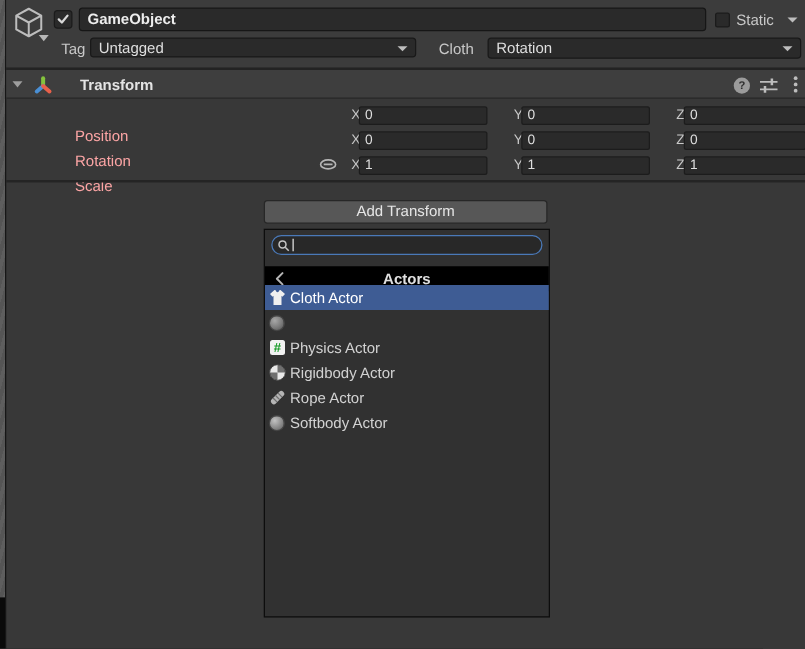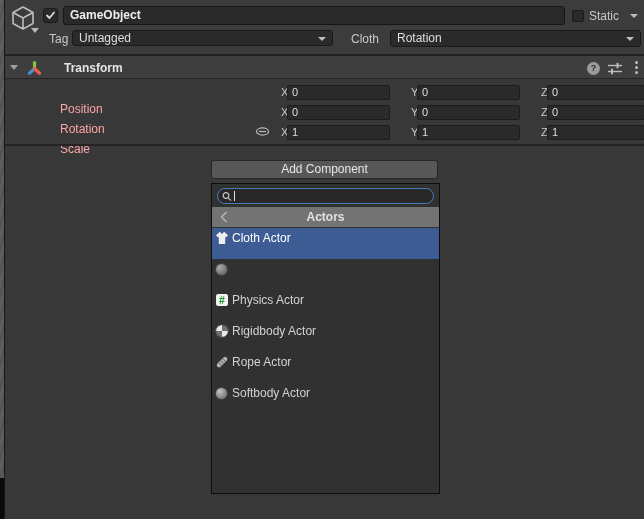--- a/index.html
+++ b/index.html
@@ -68,25 +68,25 @@
   
   .add-btn{left:211px;top:160px;width:227px;height:19px;background:#575757;border:1px solid #272727;
     border-radius:3px;box-sizing:border-box;text-align:center;line-height:17px;color:#e6e6e6;}
   .popup{left:211px;top:183px;width:229px;height:311px;background:#313131;border:1px solid #0d0d0d;box-sizing:border-box;}
   .searchbox{position:absolute;left:5px;top:4px;width:217px;height:16px;background:#282828;
     border:1px solid #4a79b8;border-radius:8px;box-sizing:border-box;}
   .searchbox svg{position:absolute;left:4px;top:2px;}
   .searchbox input{position:absolute;left:17px;top:0;width:190px;height:12px;background:transparent;
     border:none;outline:none;color:#e0e0e0;font-family:"Liberation Sans",sans-serif;font-size:11px;padding:0;}
   .caret{position:absolute;left:16px;top:2px;width:1px;height:10px;background:#e2e2e2;}
-  .cat-header{position:absolute;left:0;top:23px;width:100%;height:20px;background:#737373;}
+  .cat-header{position:absolute;left:0;top:29px;width:100%;height:20px;background:#000000;}
   .cat-title{position:absolute;width:100%;text-align:center;top:3px;font-weight:bold;color:#e0e0e0;}
   .back-chevron{position:absolute;left:8px;top:4px;}
   .item-list{position:absolute;left:0;top:44px;width:100%;}
-  .item{position:relative;height:31px;line-height:20px;color:#d2d2d2;}
+  .item{position:relative;height:20px;line-height:20px;color:#d2d2d2;}
   .item.selected{background:#3e5c94;color:#ffffff;}
   .item .ic{position:absolute;left:3px;top:3px;width:14px;height:14px;}
   .item .lbl{position:absolute;left:20px;top:0;}
   .sphere{width:13px;height:13px;border-radius:50%;box-sizing:border-box;border:1px solid #454545;
     background:radial-gradient(circle at 35% 32%,#c2c2c2,#8b8b8b 55%,#646464 95%);}
   .sphere.dark{background:radial-gradient(circle at 35% 32%,#a8a8a8,#7b7b7b 55%,#565656 95%);}
 </style>
 </head>
 <body>
 
@@ -186,21 +186,21 @@
     <span class="axis-label ax-x">X</span>
     <span class="vfield vf-x">1</span>
     <span class="axis-label ax-y">Y</span>
     <span class="vfield vf-y">1</span>
     <span class="axis-label ax-z">Z</span>
     <span class="vfield vf-z">1</span>
   </div>
 
   <div class="abs" style="left:5px;top:144px;right:0;height:2px;background:#242424;"></div>
 
-  <div class="abs add-btn">Add Component</div>
+  <div class="abs add-btn">Add Transform</div>
 
   <div class="abs popup">
 
     <div class="searchbox">
       <svg width="10" height="11" viewBox="0 0 10 11">
         <circle cx="4" cy="4.5" r="2.8" fill="none" stroke="#c6c6c6" stroke-width="1.2"></circle>
         <line x1="6.2" y1="6.8" x2="9" y2="9.6" stroke="#c6c6c6" stroke-width="1.2"></line>
       </svg>
       <span class="caret"></span>
       <input type="text" value="" style="">

